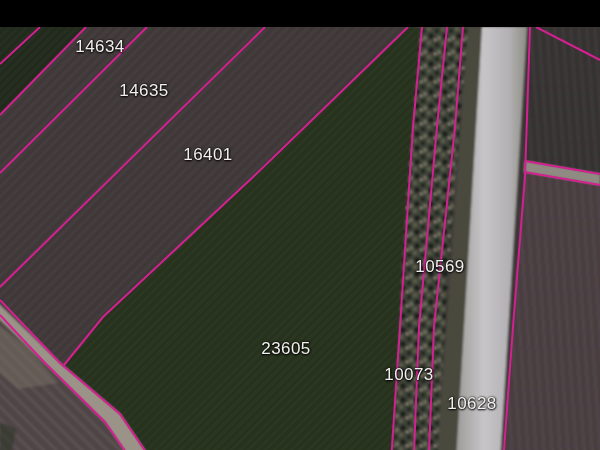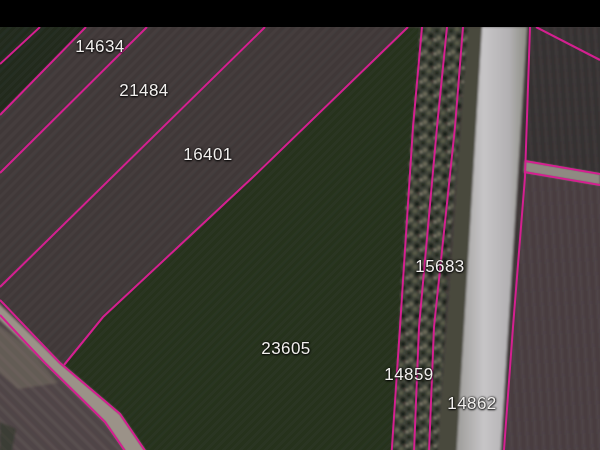--- a/index.html
+++ b/index.html
@@ -107,20 +107,20 @@
       <path d="M447,0 L437,100 L419,300 L413,450"></path>
       <path d="M463,0 L455,100 L434,300 L428,450"></path>
       <path d="M530,0 L525,150 L513,300 L502,450"></path>
       <path d="M536,0 L600,33"></path>
       <path d="M525,134 L600,147"></path>
       <path d="M524,145 L600,158"></path>
     </g>
   </svg>
 
   <div class="parcel-label" style="left:100px;top:20px">14634</div>
-  <div class="parcel-label" style="left:144px;top:64px">21484</div>
+  <div class="parcel-label" style="left:144px;top:64px">14635</div>
   <div class="parcel-label" style="left:208px;top:128px">16401</div>
   <div class="parcel-label" style="left:286px;top:322px">23605</div>
-  <div class="parcel-label" style="left:440px;top:240px">15683</div>
-  <div class="parcel-label" style="left:409px;top:348px">14859</div>
-  <div class="parcel-label" style="left:472px;top:377px">14862</div>
+  <div class="parcel-label" style="left:440px;top:240px">10569</div>
+  <div class="parcel-label" style="left:409px;top:348px">10073</div>
+  <div class="parcel-label" style="left:472px;top:377px">10628</div>
 
 </div>
 
 </body></html>

